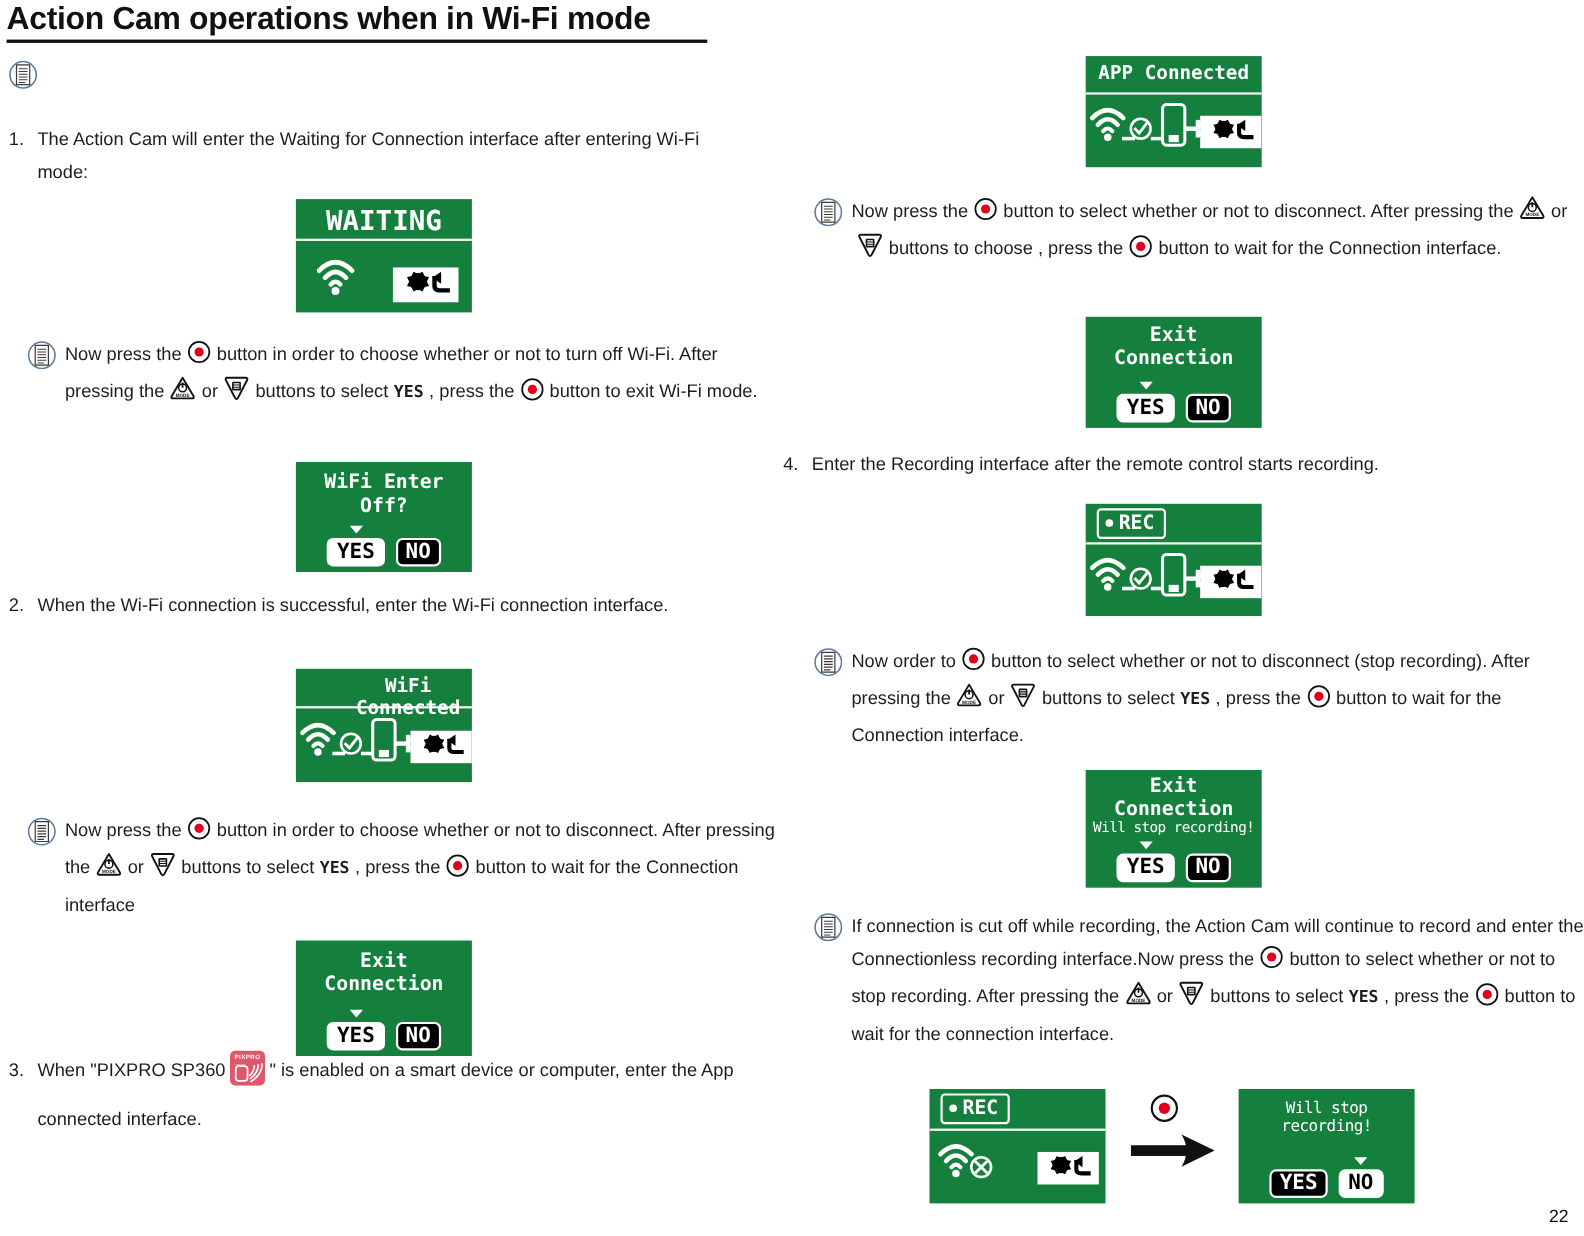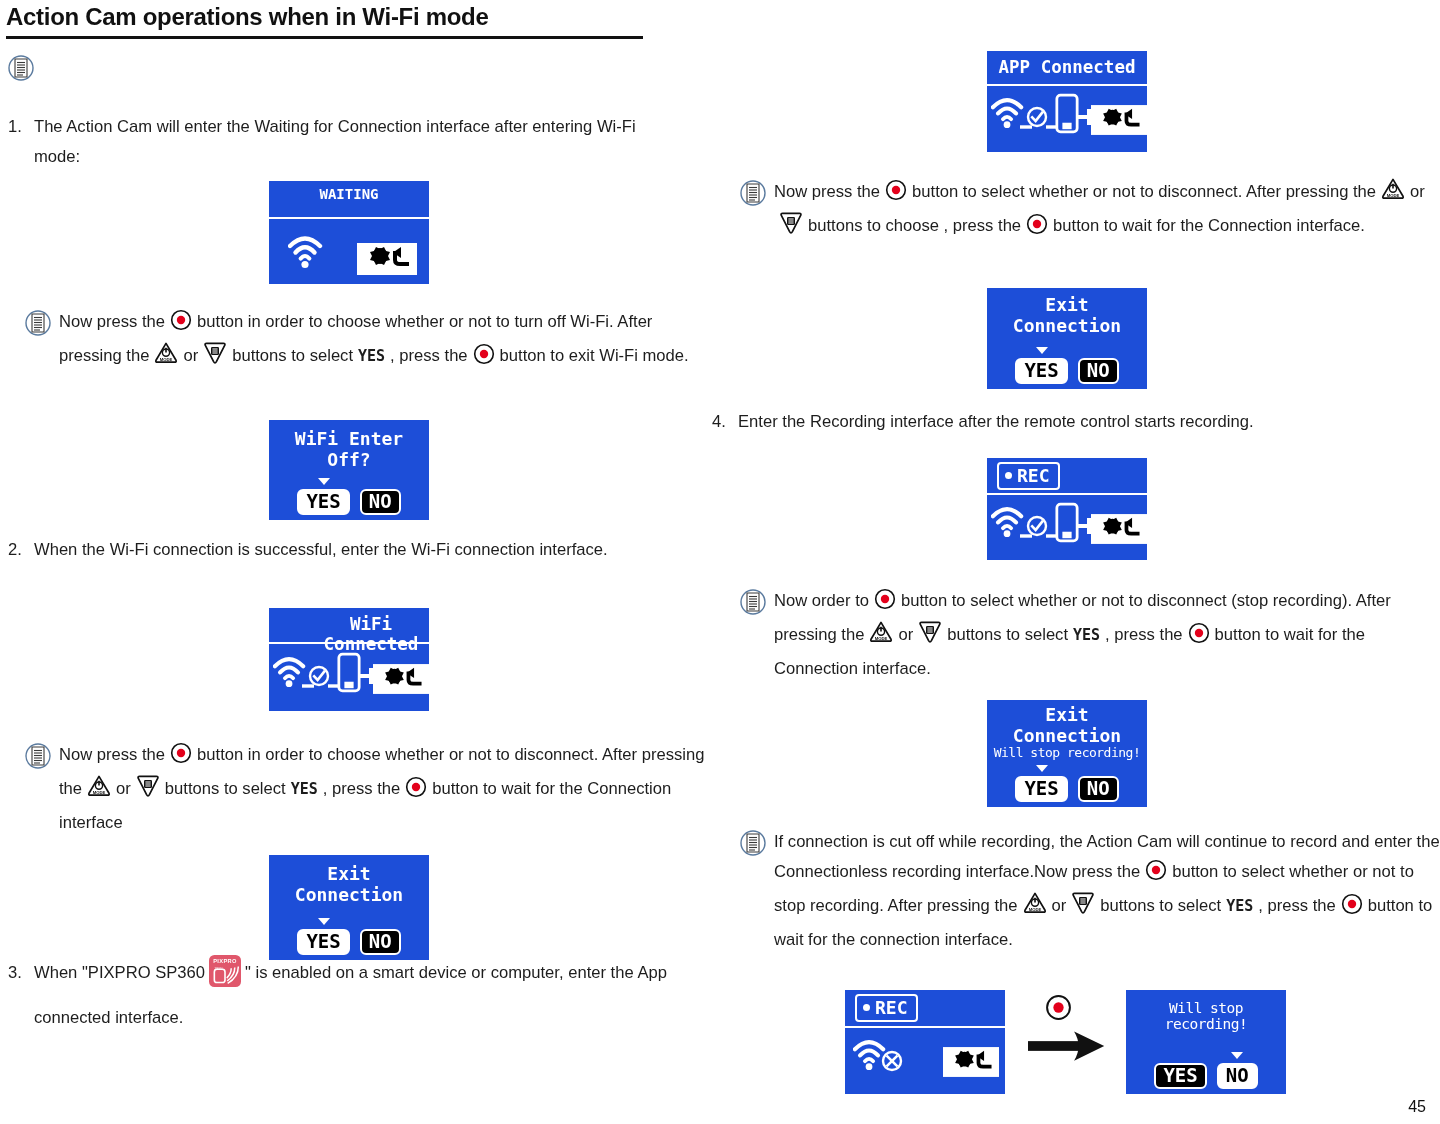--- a/index.html
+++ b/index.html
@@ -9,21 +9,21 @@
     background: #ffffff;
     font-family: "Liberation Sans", sans-serif;
     color: #1a1a1a;
     overflow: hidden;
   }
   .page { position: relative; width: 1440px; height: 1124px; }
 
   
   .title-wrap { position: absolute; left: 6px; top: 0px; }
   .title {
-    font-size: 24px; font-weight: bold; letter-spacing: -0.3px;
+    font-size: 29px; font-weight: bold; letter-spacing: -0.3px;
     color: #111; white-space: nowrap; line-height: 34px;
   }
   .title-rule { height: 3px; background: #111; width: 637px; margin-top: 2px; }
 
   
   .col { position: absolute; top: 0; width: 720px; height: 1124px; }
   .col-left  { left: 0px; }
   .col-right { left: 720px; }
 
   
@@ -34,21 +34,21 @@
   .numbered { display: flex; align-items: flex-start; }
   .numbered .num { flex: 0 0 auto; width: 26px; }
   .numbered .ntext { flex: 1 1 auto; }
 
   
   .ig { display: inline-block; vertical-align: -4px; }
 
   
   .lcd {
     position: absolute;
-    background: #1d4ed8;
+    background: #15803d;
     display: flex; flex-direction: column;
     overflow: hidden;
   }
   .lcd-title {
     color: #fff;
     font-family: "DejaVu Sans Mono", monospace;
     font-weight: bold;
     text-align: center;
     letter-spacing: 0px;
     -webkit-font-smoothing: none;
@@ -218,21 +218,21 @@
           </svg>
       </span>
     </div>
 
     <div class="para numbered" style="left:8px; top:112px; width:660px;">
       <span class="num">1.</span>
       <span class="ntext">The Action Cam will enter the Waiting for Connection interface after entering Wi-Fi mode:</span>
     </div>
 
     <div class="lcd" style="left:269px; top:181px; width:160px; height:103px;">
-      <div class="lcd-title" style="font-size:14px; padding-top:5px; height:36px;border-radius:12px;">WAITING</div>
+      <div class="lcd-title" style="font-size:25px; padding-top:5px; height:36px;border-radius:12px;">WAITING</div>
       <div class="lcd-sep" style="height:2px;"></div>
       <div class="lcd-body">
         <span style="position:absolute; left:19px; top:14px;">
           <svg width="35" height="36" viewBox="0 0 35 36">
               <use href="#g-lcdwifi"></use>
             </svg>
         </span>
         <span style="position:absolute; left:88px; top:24px;">
           <svg width="60" height="32" viewBox="0 0 60 32">
               <use href="#g-lcdgear"></use>
@@ -592,15 +592,15 @@
               <span>NO</span>
             </span>
           </div>
         </div>
       </div>
 
     </div>
 
   </div>
 
-  <div class="pagenum">45</div>
+  <div class="pagenum">22</div>
 
 </div>
 
 </body></html>

